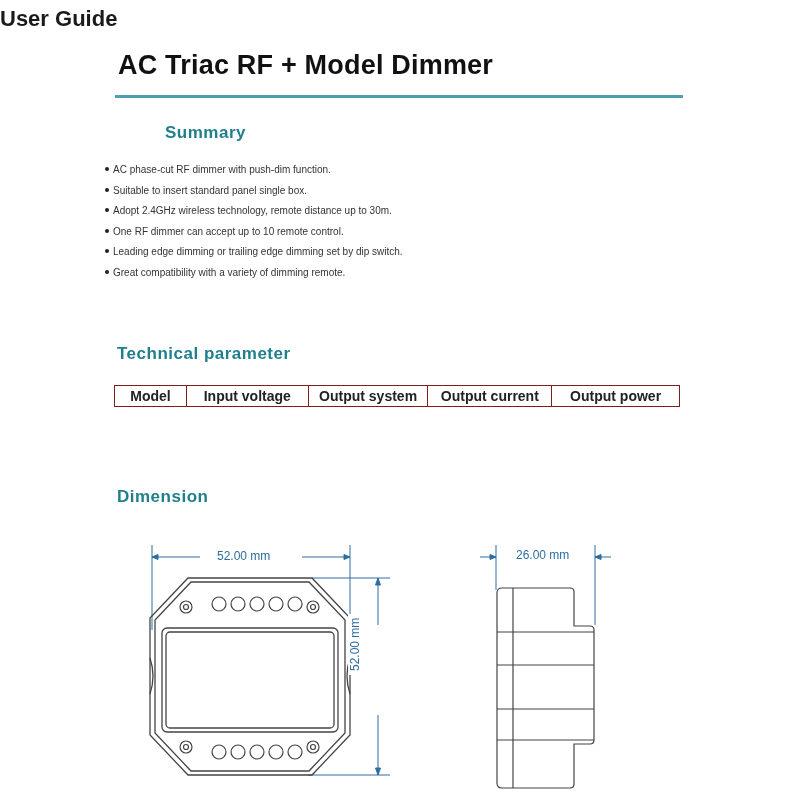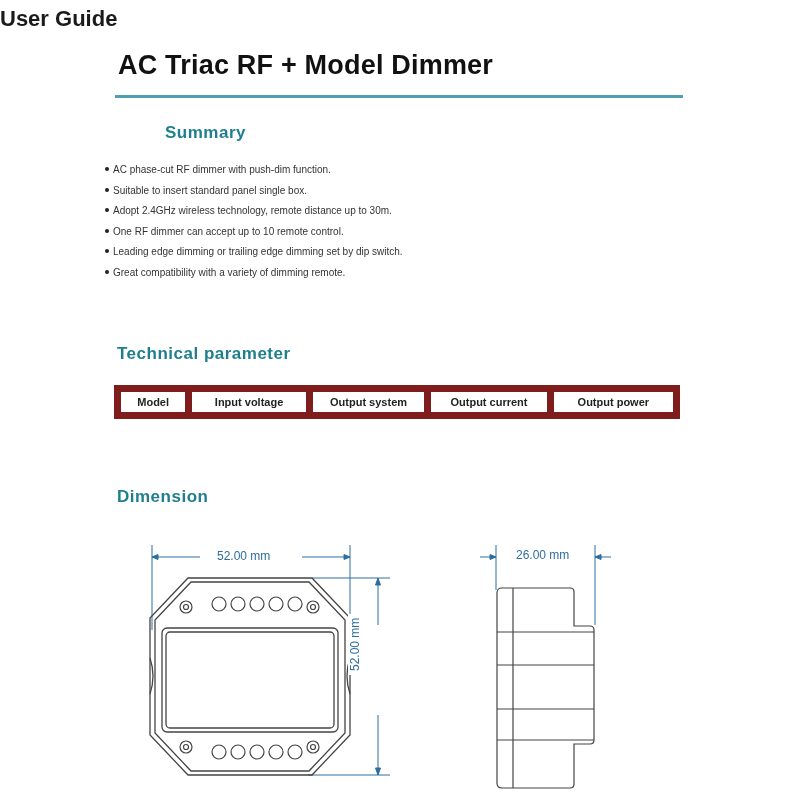--- a/index.html
+++ b/index.html
@@ -6,21 +6,21 @@
     body { width: 800px; height: 800px; position: relative; overflow: hidden; font-family: "Liberation Sans", sans-serif; color: #222; }
     .abs { position: absolute; }
     .doc-title { left: 0; width: 800px; top: 6px; text-align: left; font-size: 22px; font-weight: bold; color: #1a1a1a; }
     .product-title { left: 118px; top: 50px; font-size: 27px; font-weight: bold; color: #111; letter-spacing: 0.2px; }
     .title-rule { left: 115px; top: 95px; width: 568px; height: 3px; background: #4e9fb1; }
     .section-title { font-size: 17px; font-weight: bold; color: #1f7f8c; letter-spacing: 0.5px; }
     .bullets { left: 105px; top: 160px; margin: 0; padding: 0; list-style: none; }
     .bullets li { font-size: 10px; color: #333; height: 20.5px; line-height: 20.5px; white-space: nowrap; }
     .bullets li .dot { display: inline-block; width: 4px; height: 4px; border-radius: 50%; background: #222; margin-right: 4px; vertical-align: middle; position: relative; top: -1px; }
     table.params { left: 114px; top: 385px; border-collapse: collapse; width: 566px; }
-    table.params td, table.params th { border: 7px solid #7f1d1d; font-size: 11px; text-align: center; height: 20px; padding: 0; color: #222; }
+    table.params td, table.params th { border: 1px solid #7f1d1d; font-size: 14px; text-align: center; height: 20px; padding: 0; color: #222; }
     table.params th { font-weight: bold; }
     .dim-label { font-size: 12px; color: #2d6e9e; background: #fff; padding: 0 6px; }
   </style>
 </head>
 <body>
 
 <div class="abs doc-title">User Guide</div>
 <div class="abs product-title">AC Triac RF + Model Dimmer</div>
 <div class="abs title-rule"></div>
 

